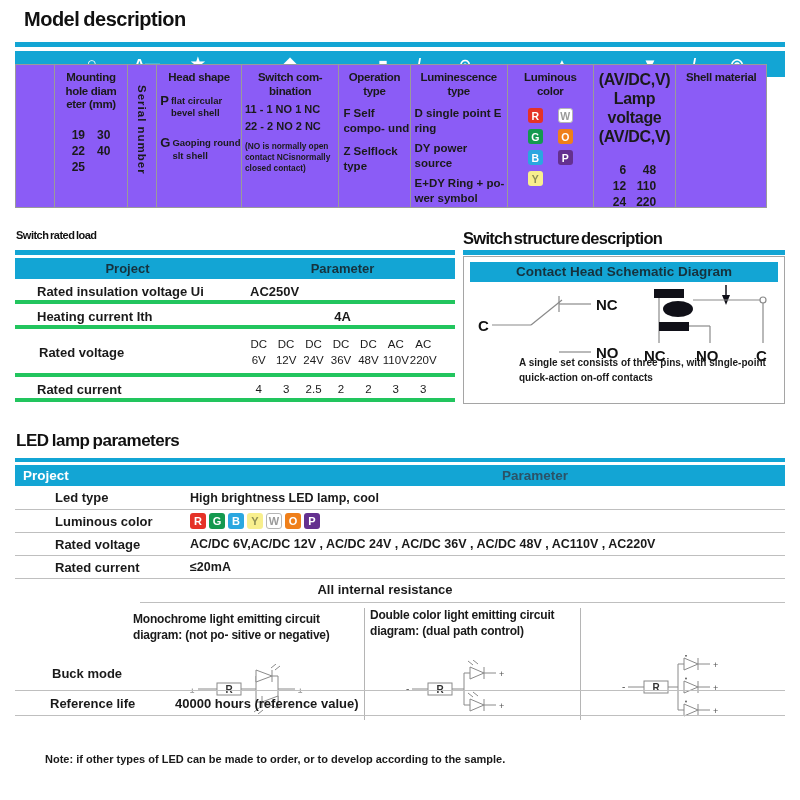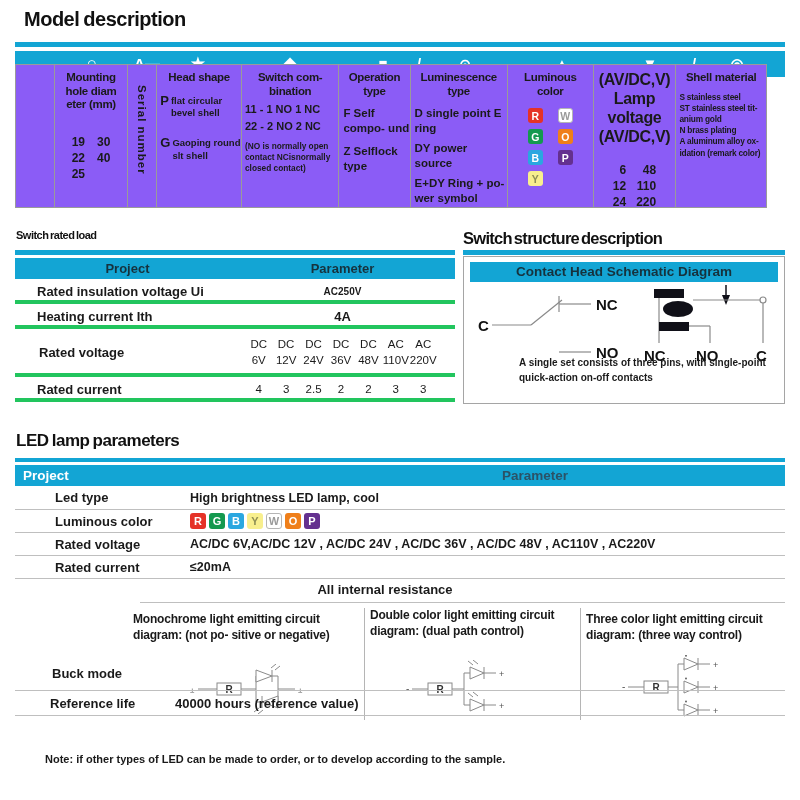--- a/index.html
+++ b/index.html
@@ -9,21 +9,21 @@
   .cyan{background:#13a5d4}
   .pl{white-space:pre-line}
   .sec-title{position:absolute;font-weight:bold;color:#111;letter-spacing:-0.5px;word-spacing:-1px}
   
   .sym{position:absolute;transform:translateX(-50%);color:#fff;font-size:16px;line-height:26px;top:0;font-weight:bold}
   
   .model-table{position:absolute;left:15px;top:64px;width:752px;height:144px;display:flex;border:1px solid #9a9a9a;background:#8b5cf6}
   .mcol{border-right:1px solid #9a9a9a;display:flex;flex-direction:column;align-items:center;padding-top:6px;overflow:hidden;height:100%}
   .mcol:last-child{border-right:none}
   .mhead{font-weight:bold;font-size:11.5px;line-height:1.18;text-align:center;letter-spacing:-0.3px}
-  .grid2{display:grid;grid-template-columns:auto auto;column-gap:12px;row-gap:2px;font-size:12px;font-weight:bold;margin-top:23px}
+  .grid2{display:grid;grid-template-columns:auto auto;column-gap:12px;row-gap:2px;font-size:12px;font-weight:bold;margin-top:16px}
   .grid2 span{text-align:right}
   .serial-text{writing-mode:vertical-lr;font-size:11.5px;font-weight:bold;letter-spacing:1px;margin-top:14px}
   .hs-item{display:flex;gap:2px;margin-top:8px;align-self:flex-start;padding-left:3px;text-align:left}
   .hs-code{font-size:13px;font-weight:bold}
   .hs-text{font-size:9.5px;font-weight:bold;line-height:1.3;padding-top:2px}
   .sc-lines{font-size:11px;font-weight:bold;line-height:1.55;margin-top:3px;align-self:flex-start;padding-left:3px;text-align:left}
   .sc-note{font-size:8.3px;font-weight:bold;line-height:1.3;margin-top:6px;align-self:flex-start;padding-left:3px;text-align:left}
   .op-item{font-size:11.5px;font-weight:bold;line-height:1.3;margin-top:8px;align-self:flex-start;padding-left:4px;text-align:left}
   .lum-item{font-size:11.5px;font-weight:bold;line-height:1.3;margin-top:5px;align-self:flex-start;padding-left:4px;text-align:left}
   .chips2{display:grid;grid-template-columns:15px 15px;column-gap:15px;row-gap:6px;margin-top:10px}
@@ -158,40 +158,34 @@
           <span>110</span>
         <span>24</span>
           <span>220</span>
         <span>36</span>
           <span></span>
       </div>
     </div>
 
     <div class="mcol" style="width:92px">
       <div class="mhead">Shell material</div>
-      <div class="shell-text pl">S stainless steel
-ST stainless steel tit-
-anium gold
-N brass plating
- A aluminum alloy ox-
-idation (remark color)</div>
     </div>
   </div>
 
   <div class="sec-title" style="left:16px;top:229px;font-size:11px">Switch rated load</div>
   <div class="abs cyan" style="left:15px;top:250px;width:440px;height:5px"></div>
 
   <div class="abs cyan" style="left:15px;top:258px;width:440px;height:21px">
     <span class="abs hdr-dark" style="left:20px;width:185px;text-align:center;line-height:21px">Project</span>
     <span class="abs hdr-dark" style="left:235px;width:185px;text-align:center;line-height:21px">Parameter</span>
   </div>
 
   <div class="abs row-line" style="left:15px;top:279px;width:440px;height:25px">
     <span class="abs" style="left:22px;line-height:25px;font-size:13px;font-weight:bold">Rated insulation voltage Ui</span>
-    <span class="abs" style="left:235px;width:185px;text-align:center;line-height:25px;font-size:10px;font-weight:bold">AC250V</span>
+    <span class="abs" style="left:235px;width:185px;text-align:left;line-height:25px;font-size:13px;font-weight:bold">AC250V</span>
   </div>
   <div class="abs row-line" style="left:15px;top:304px;width:440px;height:25px">
     <span class="abs" style="left:22px;line-height:25px;font-size:13px;font-weight:bold">Heating current Ith</span>
     <span class="abs" style="left:235px;width:185px;text-align:center;line-height:25px;font-size:13px;font-weight:bold">4A</span>
   </div>
 
   <div class="abs row-line" style="left:15px;top:329px;width:440px;height:48px">
     <span class="abs" style="left:24px;line-height:48px;font-size:13px;font-weight:bold">Rated voltage</span>
     <div class="vcols" style="padding-top:8px">
       <div><span class="pl">DC</span><br><span>6V</span></div>
@@ -293,22 +287,20 @@
 
   <div class="vdiv" style="left:364px"></div>
   <div class="vdiv" style="left:580px"></div>
 
   <div class="abs" style="left:52px;top:666px;font-weight:bold;font-size:13px">Buck mode</div>
 
   <div class="circ-title pl" style="left:133px;top:612px;width:236px">Monochrome light emitting circuit
 diagram: (not po- sitive or negative)</div>
   <div class="circ-title pl" style="left:370px;top:608px;width:206px">Double color light emitting circuit
 diagram: (dual path control)</div>
-  <div class="circ-title pl" style="left:586px;top:612px;width:198px">Three color light emitting circuit
-diagram: (three way control)</div>
 
   <svg class="abs" style="left:190px;top:664px" width="125" height="50" viewBox="0 0 125 50">
     <text x="0" y="29" font-size="8" fill="#555">±</text>
     <line x1="8" y1="25" x2="27" y2="25" stroke="#8a8a8a"></line>
     <rect x="27" y="19" width="24" height="12" fill="#fff" stroke="#8a8a8a"></rect>
     <text x="39" y="28.5" font-size="10" font-weight="bold" fill="#333" text-anchor="middle">R</text>
     <line x1="51" y1="25" x2="66" y2="25" stroke="#8a8a8a"></line>
     <line x1="66" y1="12" x2="66" y2="38" stroke="#8a8a8a"></line>
     <line x1="88" y1="12" x2="88" y2="38" stroke="#8a8a8a"></line>
     <polygon points="66,6 66,18 82,12" fill="#fff" stroke="#8a8a8a"></polygon>

